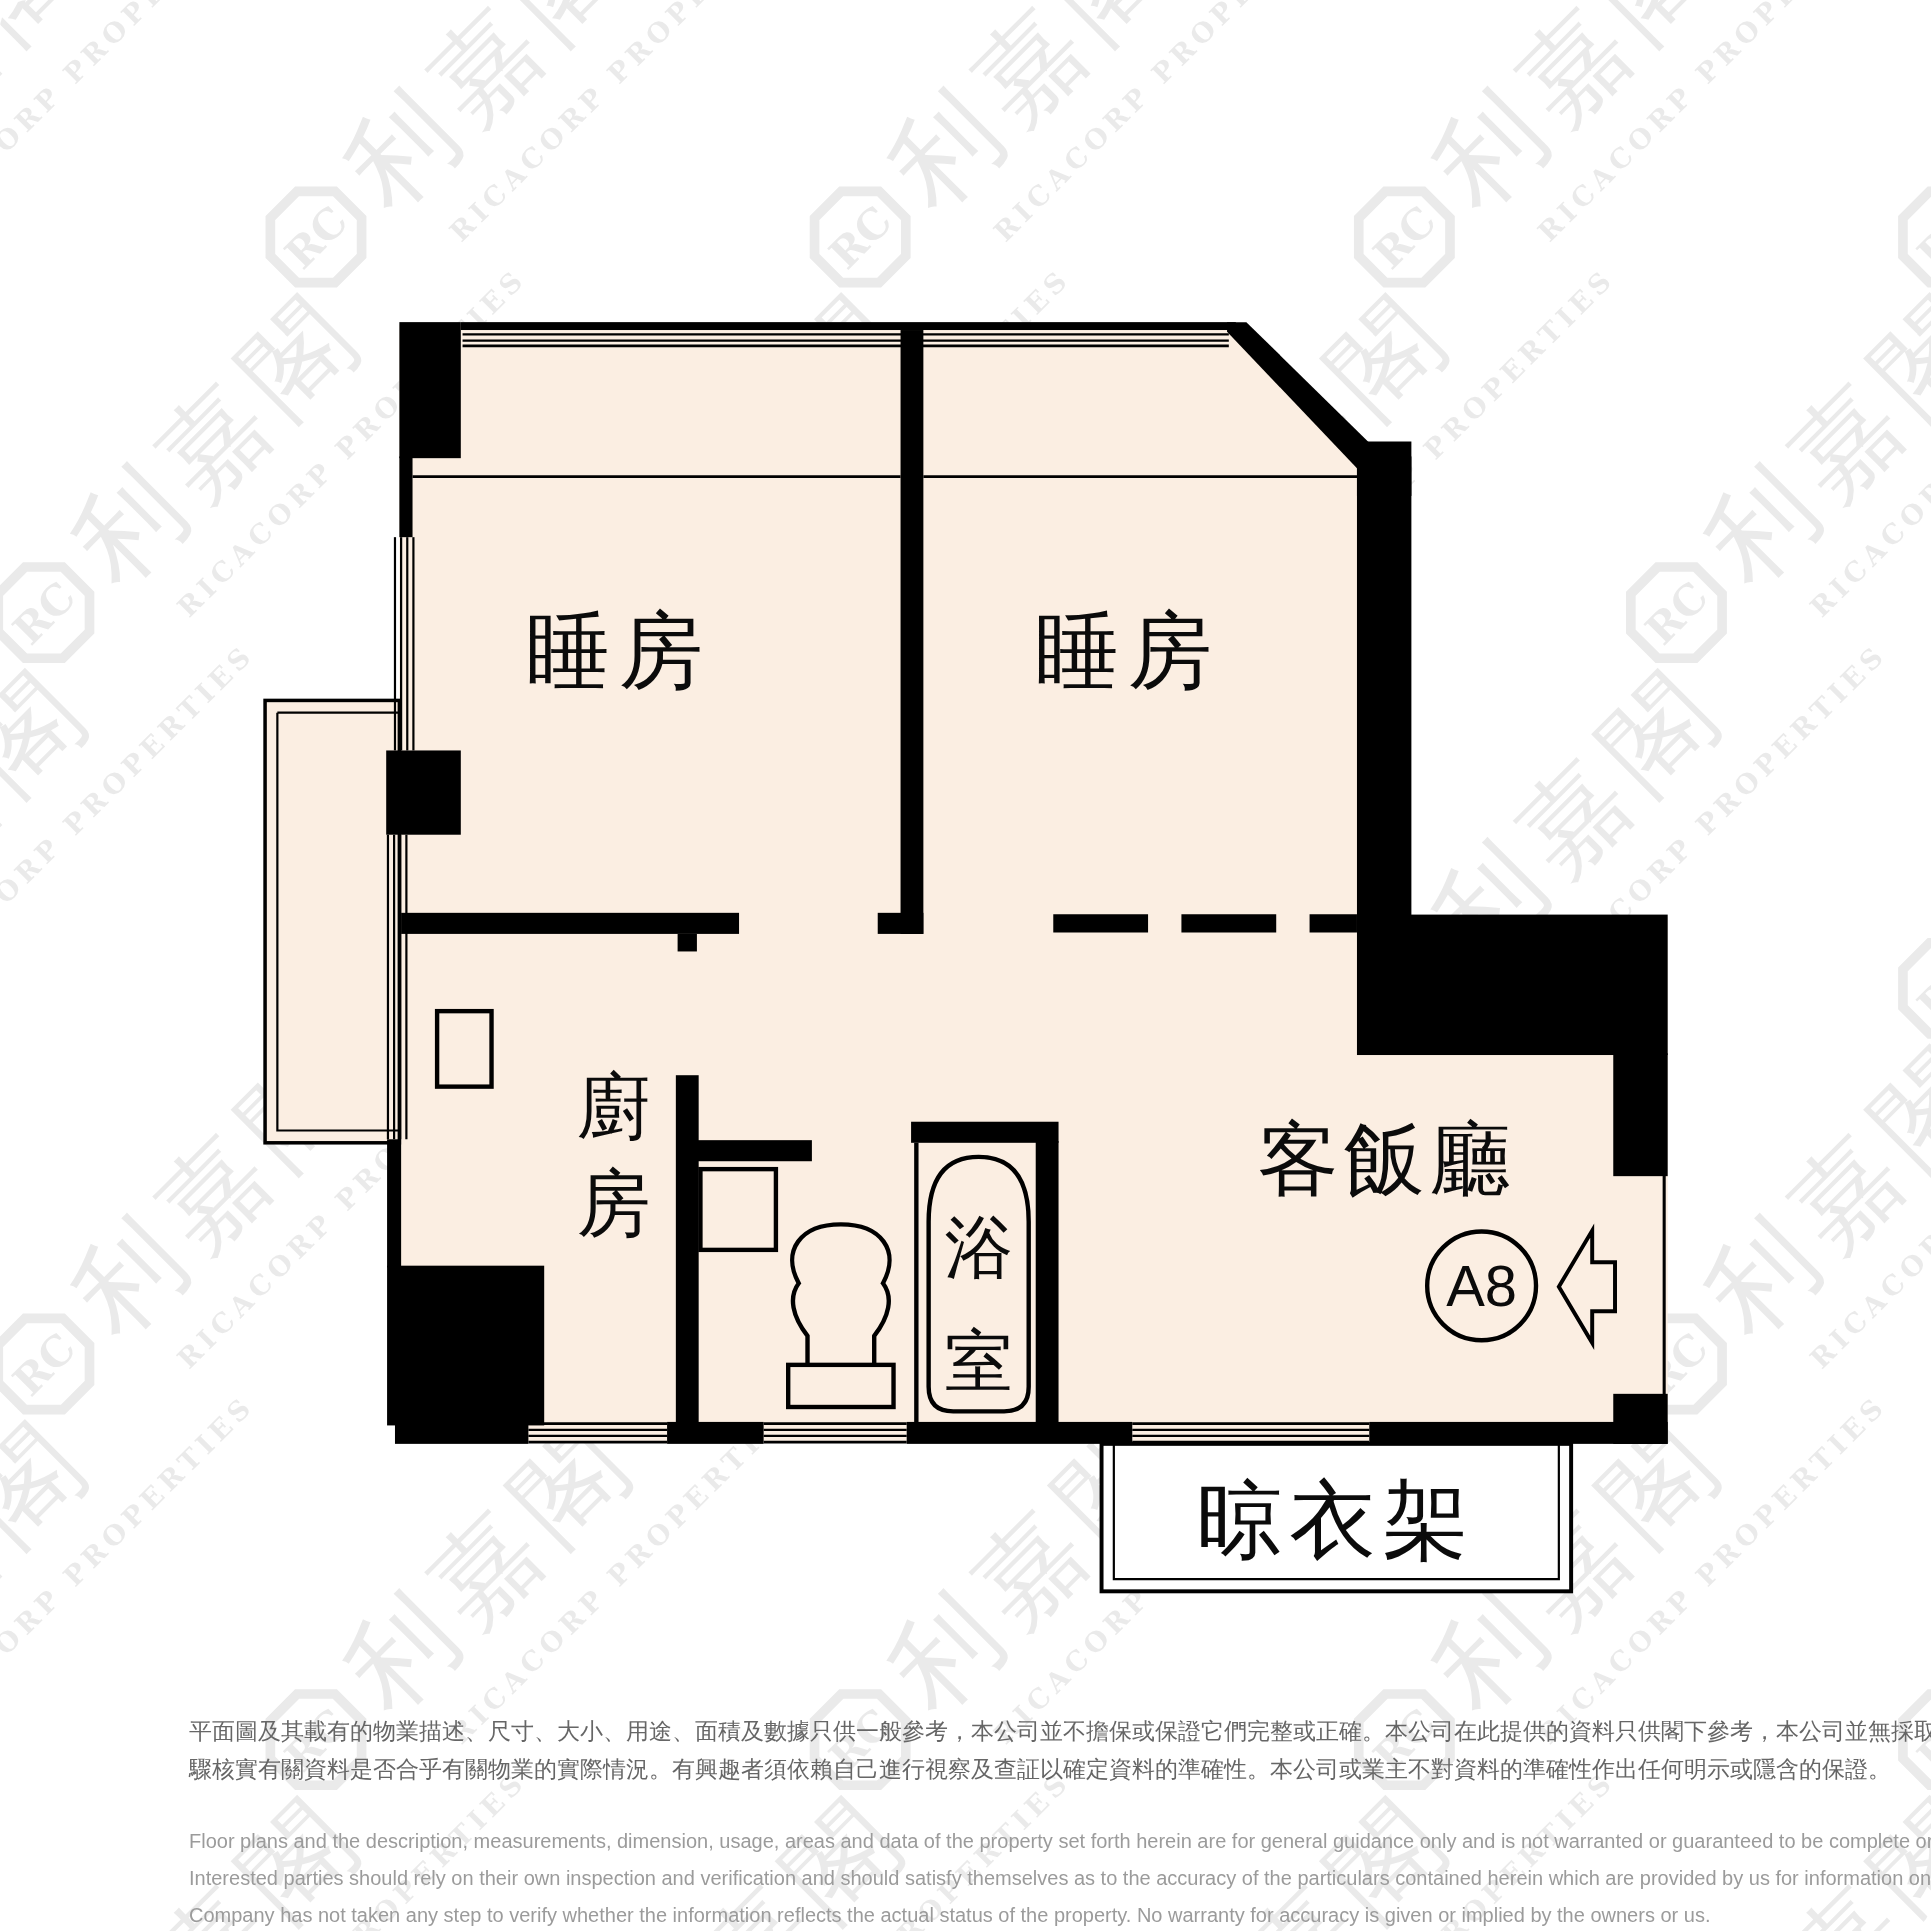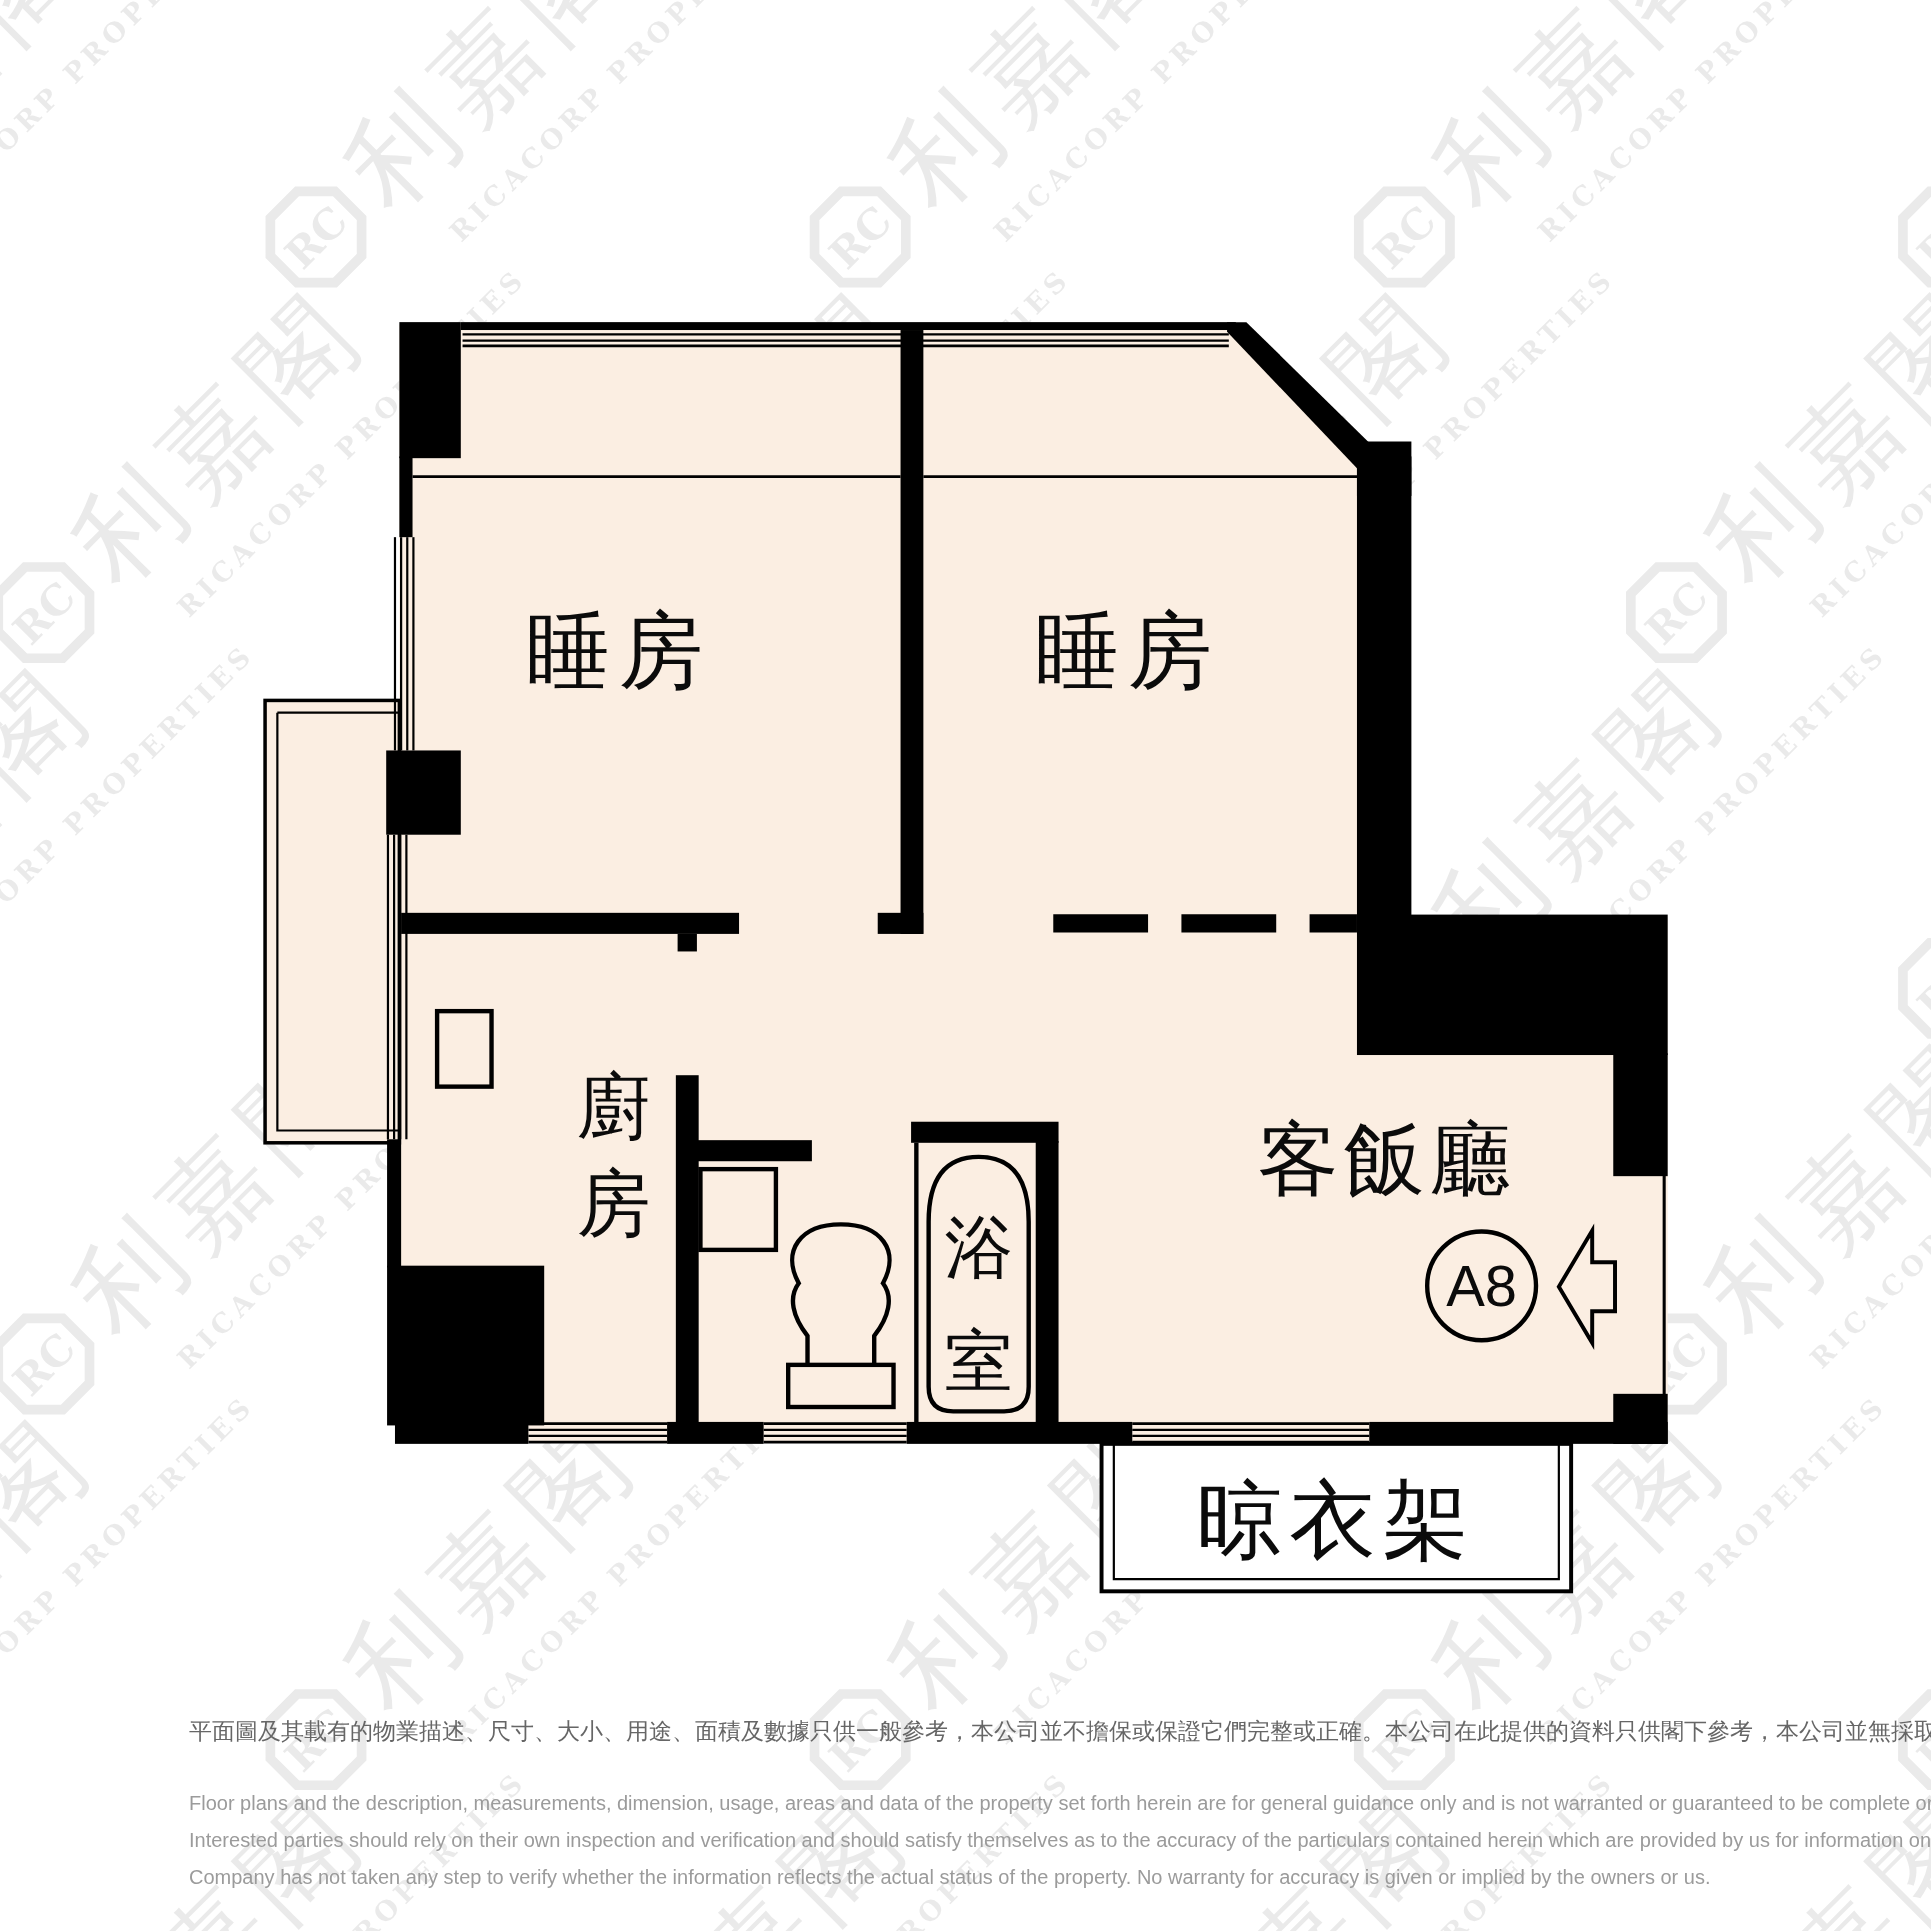--- a/index.html
+++ b/index.html
@@ -1,17 +1,17 @@
 <!DOCTYPE html>
 <html style="font-size:14px"><head>
 <meta charset="utf-8">
 <style>
   html,body{margin:0;padding:0;background:#ffffff;}
   .canvas{position:relative;width:1931px;height:1931px;background:#ffffff;overflow:hidden;
-          font-family:"DejaVu Serif","Liberation Serif",serif;}
+          font-family:"DejaVu Serif","Liberation Serif",serif;border-radius:28px;}
   .plan-svg{position:absolute;left:0;top:0;width:1931px;height:1931px;}
   .disclaimer{position:absolute;left:189px;top:1712px;width:1742px;
               font-family:"DejaVu Sans","Liberation Sans",sans-serif;}
   .disc-zh{color:#666666;font-size:23px;line-height:38px;white-space:nowrap;}
   .disc-en{color:#9b9b9b;font-size:20px;line-height:37px;white-space:nowrap;margin-top:35px;
            font-family:"Liberation Sans","DejaVu Sans",sans-serif;}
   text{fill:#0b0b0b;}
   .room-label{font-family:"DejaVu Serif","Liberation Serif",serif;}
 </style>
 </head>
@@ -209,20 +209,21 @@
   <g>
     <rect x="1255" y="1645" width="535" height="168" fill="#ffffff" stroke="#000" stroke-width="4.5"></rect>
     <polyline points="1269,1645 1269,1799 1776,1799 1776,1645" fill="none" stroke="#000" stroke-width="2.5"></polyline>
     <text x="1522" y="1766" font-size="98" letter-spacing="8" text-anchor="middle" class="room-label">晾衣架</text>
   </g>
 </svg>
 
 <div class="disclaimer">
   <div class="disc-zh">
     <div>平面圖及其載有的物業描述、尺寸、大小、用途、面積及數據只供一般參考，本公司並不擔保或保證它們完整或正確。本公司在此提供的資料只供閣下參考，本公司並無採取任何步</div>
+    <div>驟核實有關資料是否合乎有關物業的實際情況。有興趣者須依賴自己進行視察及查証以確定資料的準確性。本公司或業主不對資料的準確性作出任何明示或隱含的保證。</div>
   </div>
   <div class="disc-en">
     <div>Floor plans and the description, measurements, dimension, usage, areas and data of the property set forth herein are for general guidance only and is not warranted or guaranteed to be complete or correct.</div>
     <div>Interested parties should rely on their own inspection and verification and should satisfy themselves as to the accuracy of the particulars contained herein which are provided by us for information only.  Our</div>
     <div>Company has not taken any step to verify whether the information reflects the actual status of the property.  No warranty for accuracy is given or implied by the owners or us.</div>
   </div>
 </div>
 
 </div>
 

